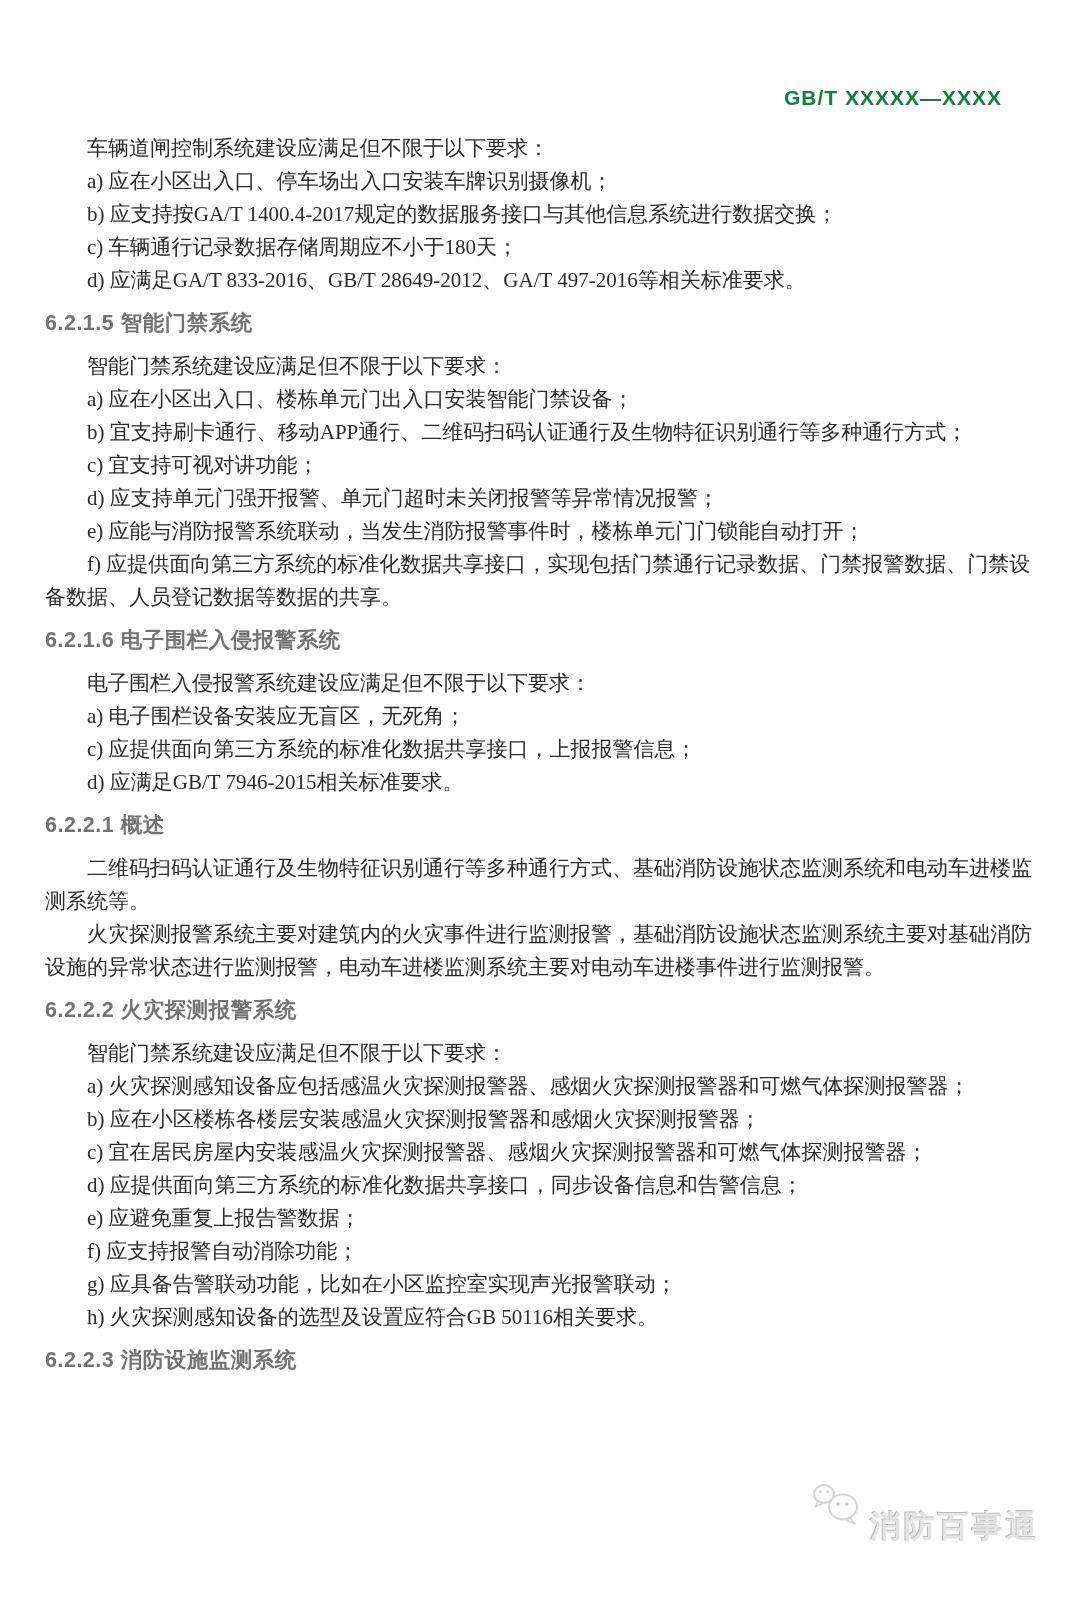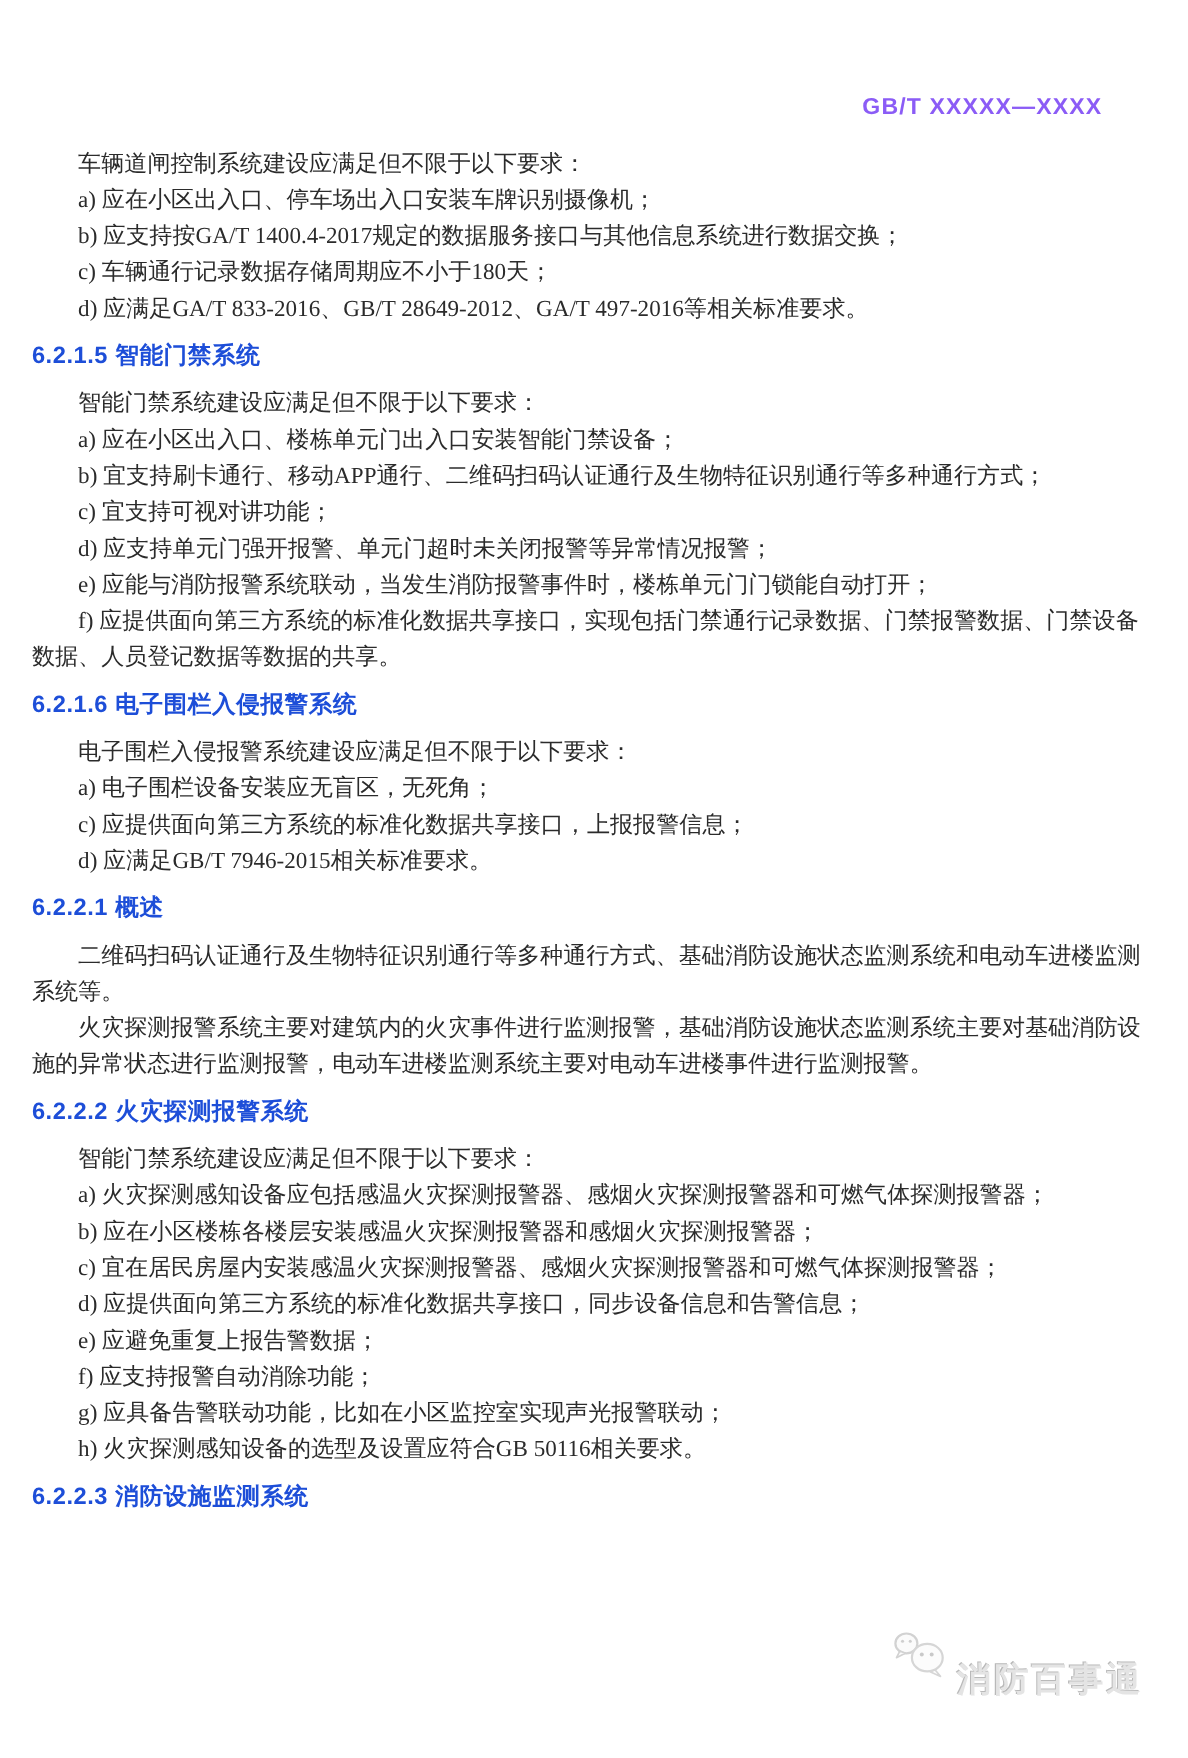--- a/index.html
+++ b/index.html
@@ -14,42 +14,42 @@
     color: #2b2b2b;
   }
   .doc-header {
     position: absolute;
     top: 86px;
     right: 78px;
     font-family: "Liberation Sans", "DejaVu Sans", sans-serif;
     font-size: 21px;
     font-weight: bold;
     letter-spacing: 1px;
-    color: #8b5cf6;
+    color: #15803d;
   }
   .content {
     position: absolute;
     top: 132px;
-    left: 29px;
+    left: 45px;
     right: 42px;
   }
   .t {
     margin: 0;
     font-size: 21px;
     line-height: 33px;
     text-indent: 2em;
     color: #2b2b2b;
   }
   .h {
     margin: 10px 0;
     font-family: "Liberation Sans", "DejaVu Sans", sans-serif;
     font-size: 21.5px;
     font-weight: bold;
     line-height: 33px;
-    color: #1d4ed8;
+    color: #737373;
     white-space: pre-wrap;
     letter-spacing: 0.5px;
   }
   .footer-watermark {
     position: absolute;
     right: 40px;
     bottom: 50px;
     display: flex;
     align-items: center;
     gap: 6px;

